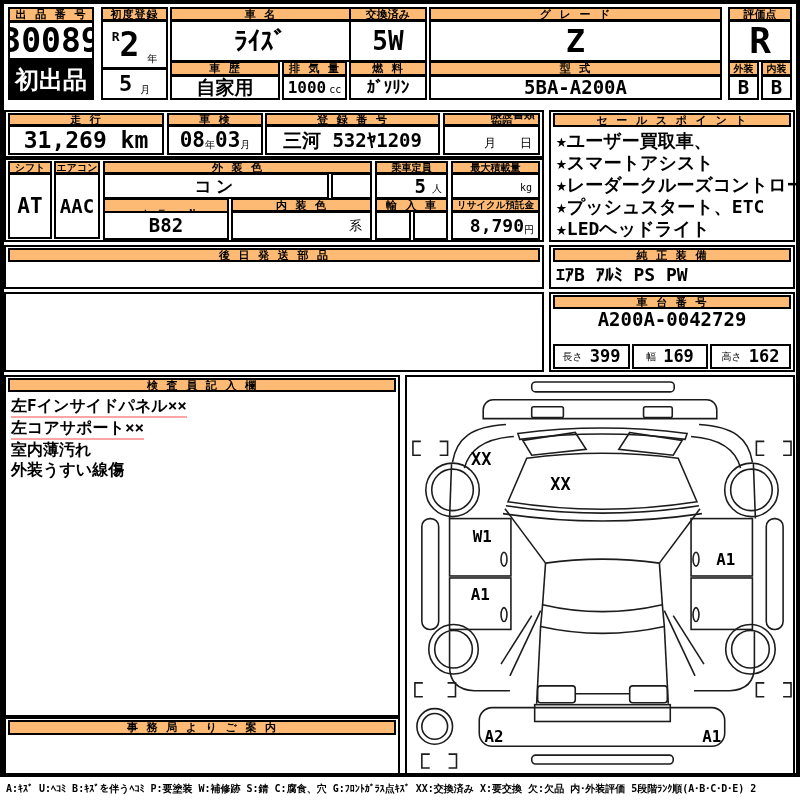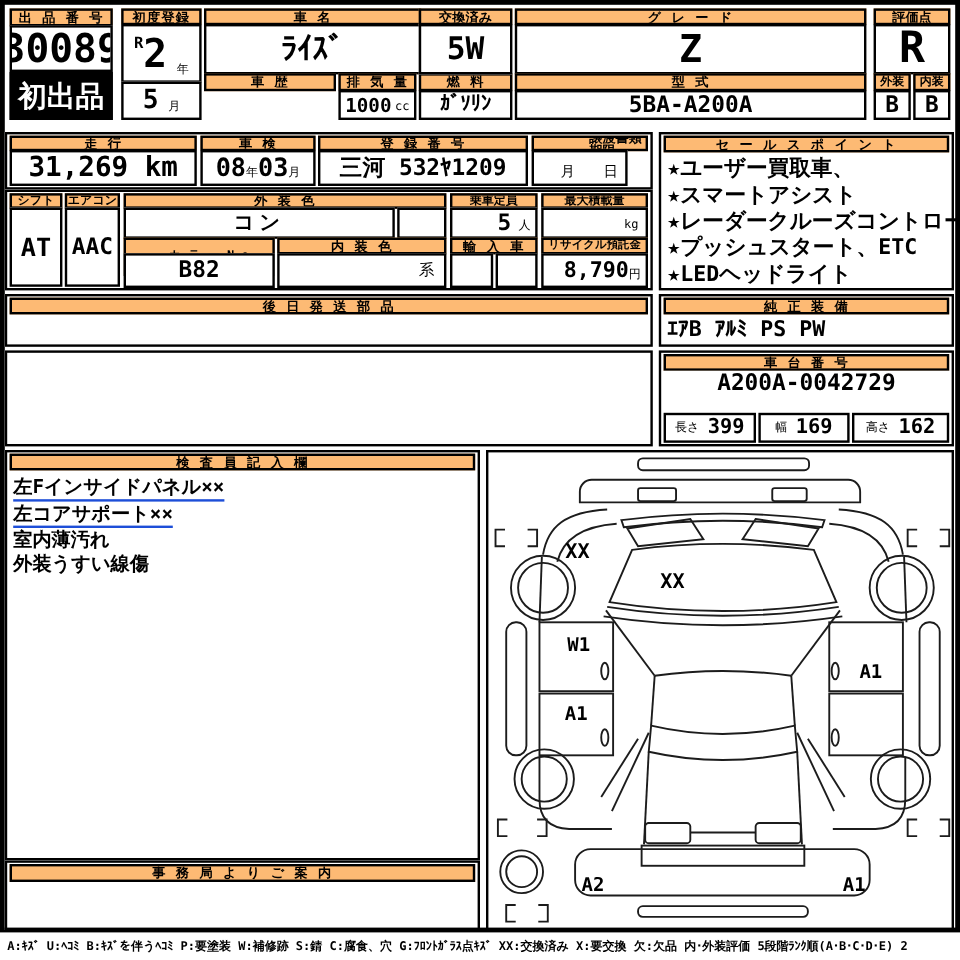--- a/index.html
+++ b/index.html
@@ -10,21 +10,21 @@
   .sec{position:absolute;box-sizing:border-box;border:2px solid #000;background:#fff;}
   .cell{position:absolute;box-sizing:border-box;border:2px solid #000;background:#fff;
     display:flex;align-items:center;justify-content:center;overflow:hidden;line-height:1;}
   .hd{background:#fdba74;font-size:11px;font-weight:600;letter-spacing:1px;}
   .val{font-weight:600;}
   .noborder{border:none;}
   .left{justify-content:flex-start;}
   .right{justify-content:flex-end;}
   .badge{background:#000;color:#fff;font-weight:700;}
   .small{font-size:10px;}
-  .u{border-bottom:2px solid #1d4ed8;}
+  .u{border-bottom:2px solid #fca5a5;}
   .salesline{font-size:18px;font-weight:700;line-height:22px;white-space:nowrap;}
   .notesline{font-size:16px;font-weight:600;line-height:20px;width:fit-content;white-space:nowrap;}
   .sub{font-size:10px;align-self:flex-end;padding-bottom:3px;}
   svg text{font-family:"DejaVu Sans Mono","DejaVu Sans",sans-serif;font-weight:700;}
 </style>
 </head>
 <body>
 
 <div id="sheet">
 
@@ -41,20 +41,21 @@
     <span class="sub" style="padding-left:8px;">年</span>
   </div>
   <div class="cell" style="left:101px;top:68px;width:67px;height:32px;">
     <span class="val" style="font-size:22px;">5</span>
     <span class="sub" style="padding-left:8px;">月</span>
   </div>
 
   <div class="cell hd" style="left:170px;top:7px;width:181px;height:14px;">車 名</div>
   <div class="cell val" style="left:170px;top:20px;width:181px;height:42px;font-size:26px;">ﾗｲｽﾞ</div>
   <div class="cell hd" style="left:170px;top:61px;width:110px;height:15px;">車 歴</div>
+  <div class="cell val" style="left:170px;top:75px;width:110px;height:25px;font-size:19px;">自家用</div>
   <div class="cell hd" style="left:282px;top:61px;width:65px;height:15px;">排 気 量</div>
   <div class="cell" style="left:282px;top:75px;width:65px;height:25px;">
     <span class="val" style="font-size:16px;">1000</span>
     <span class="sub" style="padding-left:3px;">cc</span>
   </div>
   <div class="cell hd" style="left:349px;top:61px;width:78px;height:15px;">燃 料</div>
   <div class="cell val" style="left:349px;top:75px;width:78px;height:25px;font-size:17px;">ｶﾞｿﾘﾝ</div>
   <div class="cell hd" style="left:349px;top:7px;width:78px;height:14px;letter-spacing:0;">交換済み</div>
   <div class="cell val" style="left:349px;top:20px;width:78px;height:42px;font-size:26px;">5W</div>
 
@@ -76,21 +77,21 @@
   <div class="cell hd" style="left:167px;top:113px;width:96px;height:13px;">車 検</div>
   <div class="cell" style="left:167px;top:125px;width:96px;height:30px;">
     <span class="val" style="font-size:21px;">08</span>
     <span class="sub">年</span>
     <span class="val" style="font-size:21px;">03</span>
     <span class="sub">月</span>
   </div>
   <div class="cell hd" style="left:265px;top:113px;width:175px;height:13px;">登 録 番 号</div>
   <div class="cell val" style="left:265px;top:125px;width:175px;height:30px;font-size:19px;">三河 532ﾔ1209</div>
   <div class="cell hd" style="left:443px;top:113px;width:97px;height:13px;letter-spacing:0;padding-left:46px;">譲渡書類期限</div>
-  <div class="cell right" style="left:443px;top:125px;width:80px;height:30px;font-size:12px;padding-right:6px;align-items:flex-end;padding-bottom:4px;">月　　日</div>
+  <div class="cell right" style="left:443px;top:125px;width:97px;height:30px;font-size:12px;padding-right:6px;align-items:flex-end;padding-bottom:4px;">月　　日</div>
 
   <div class="sec" style="left:549px;top:110px;width:246px;height:132px;"></div>
   <div class="cell hd" style="left:553px;top:113px;width:238px;height:14px;">セ ー ル ス ポ イ ン ト</div>
   <div class="noborder" style="position:absolute;left:556px;top:130px;width:236px;">
     <div class="salesline">★ユーザー買取車、</div>
     <div class="salesline">★スマートアシスト</div>
     <div class="salesline">★レーダークルーズコントロール</div>
     <div class="salesline">★プッシュスタート、ETC</div>
     <div class="salesline">★LEDヘッドライト</div>
   </div>

